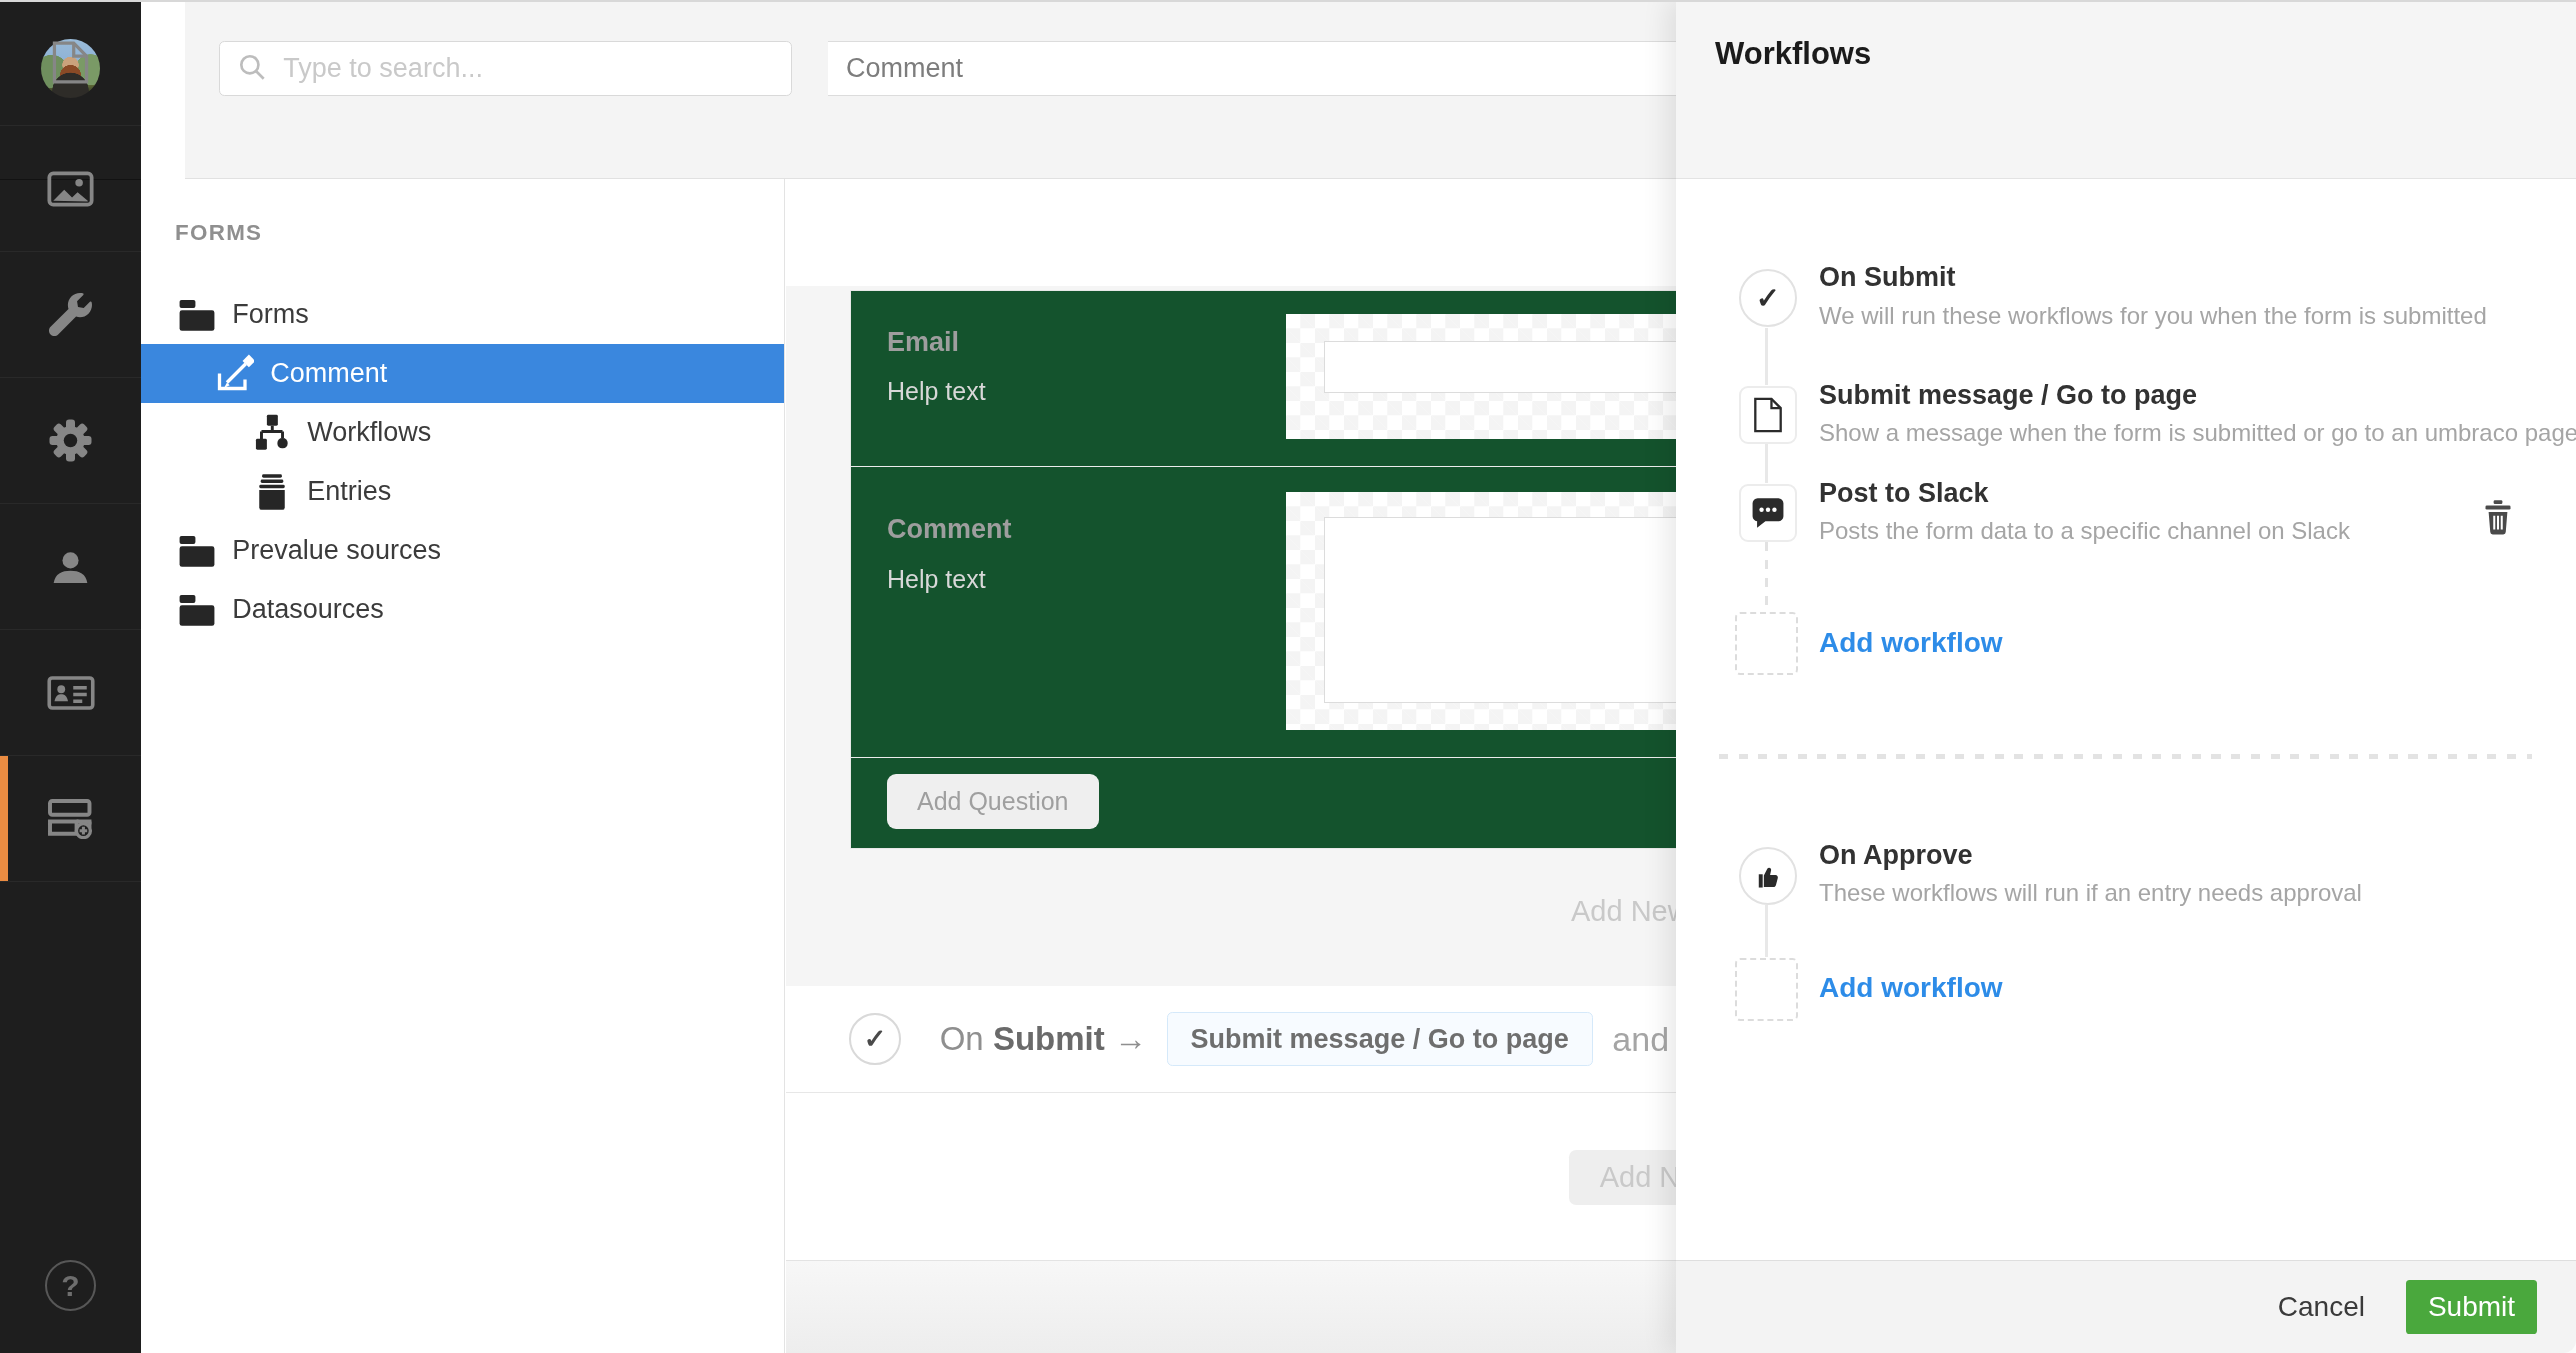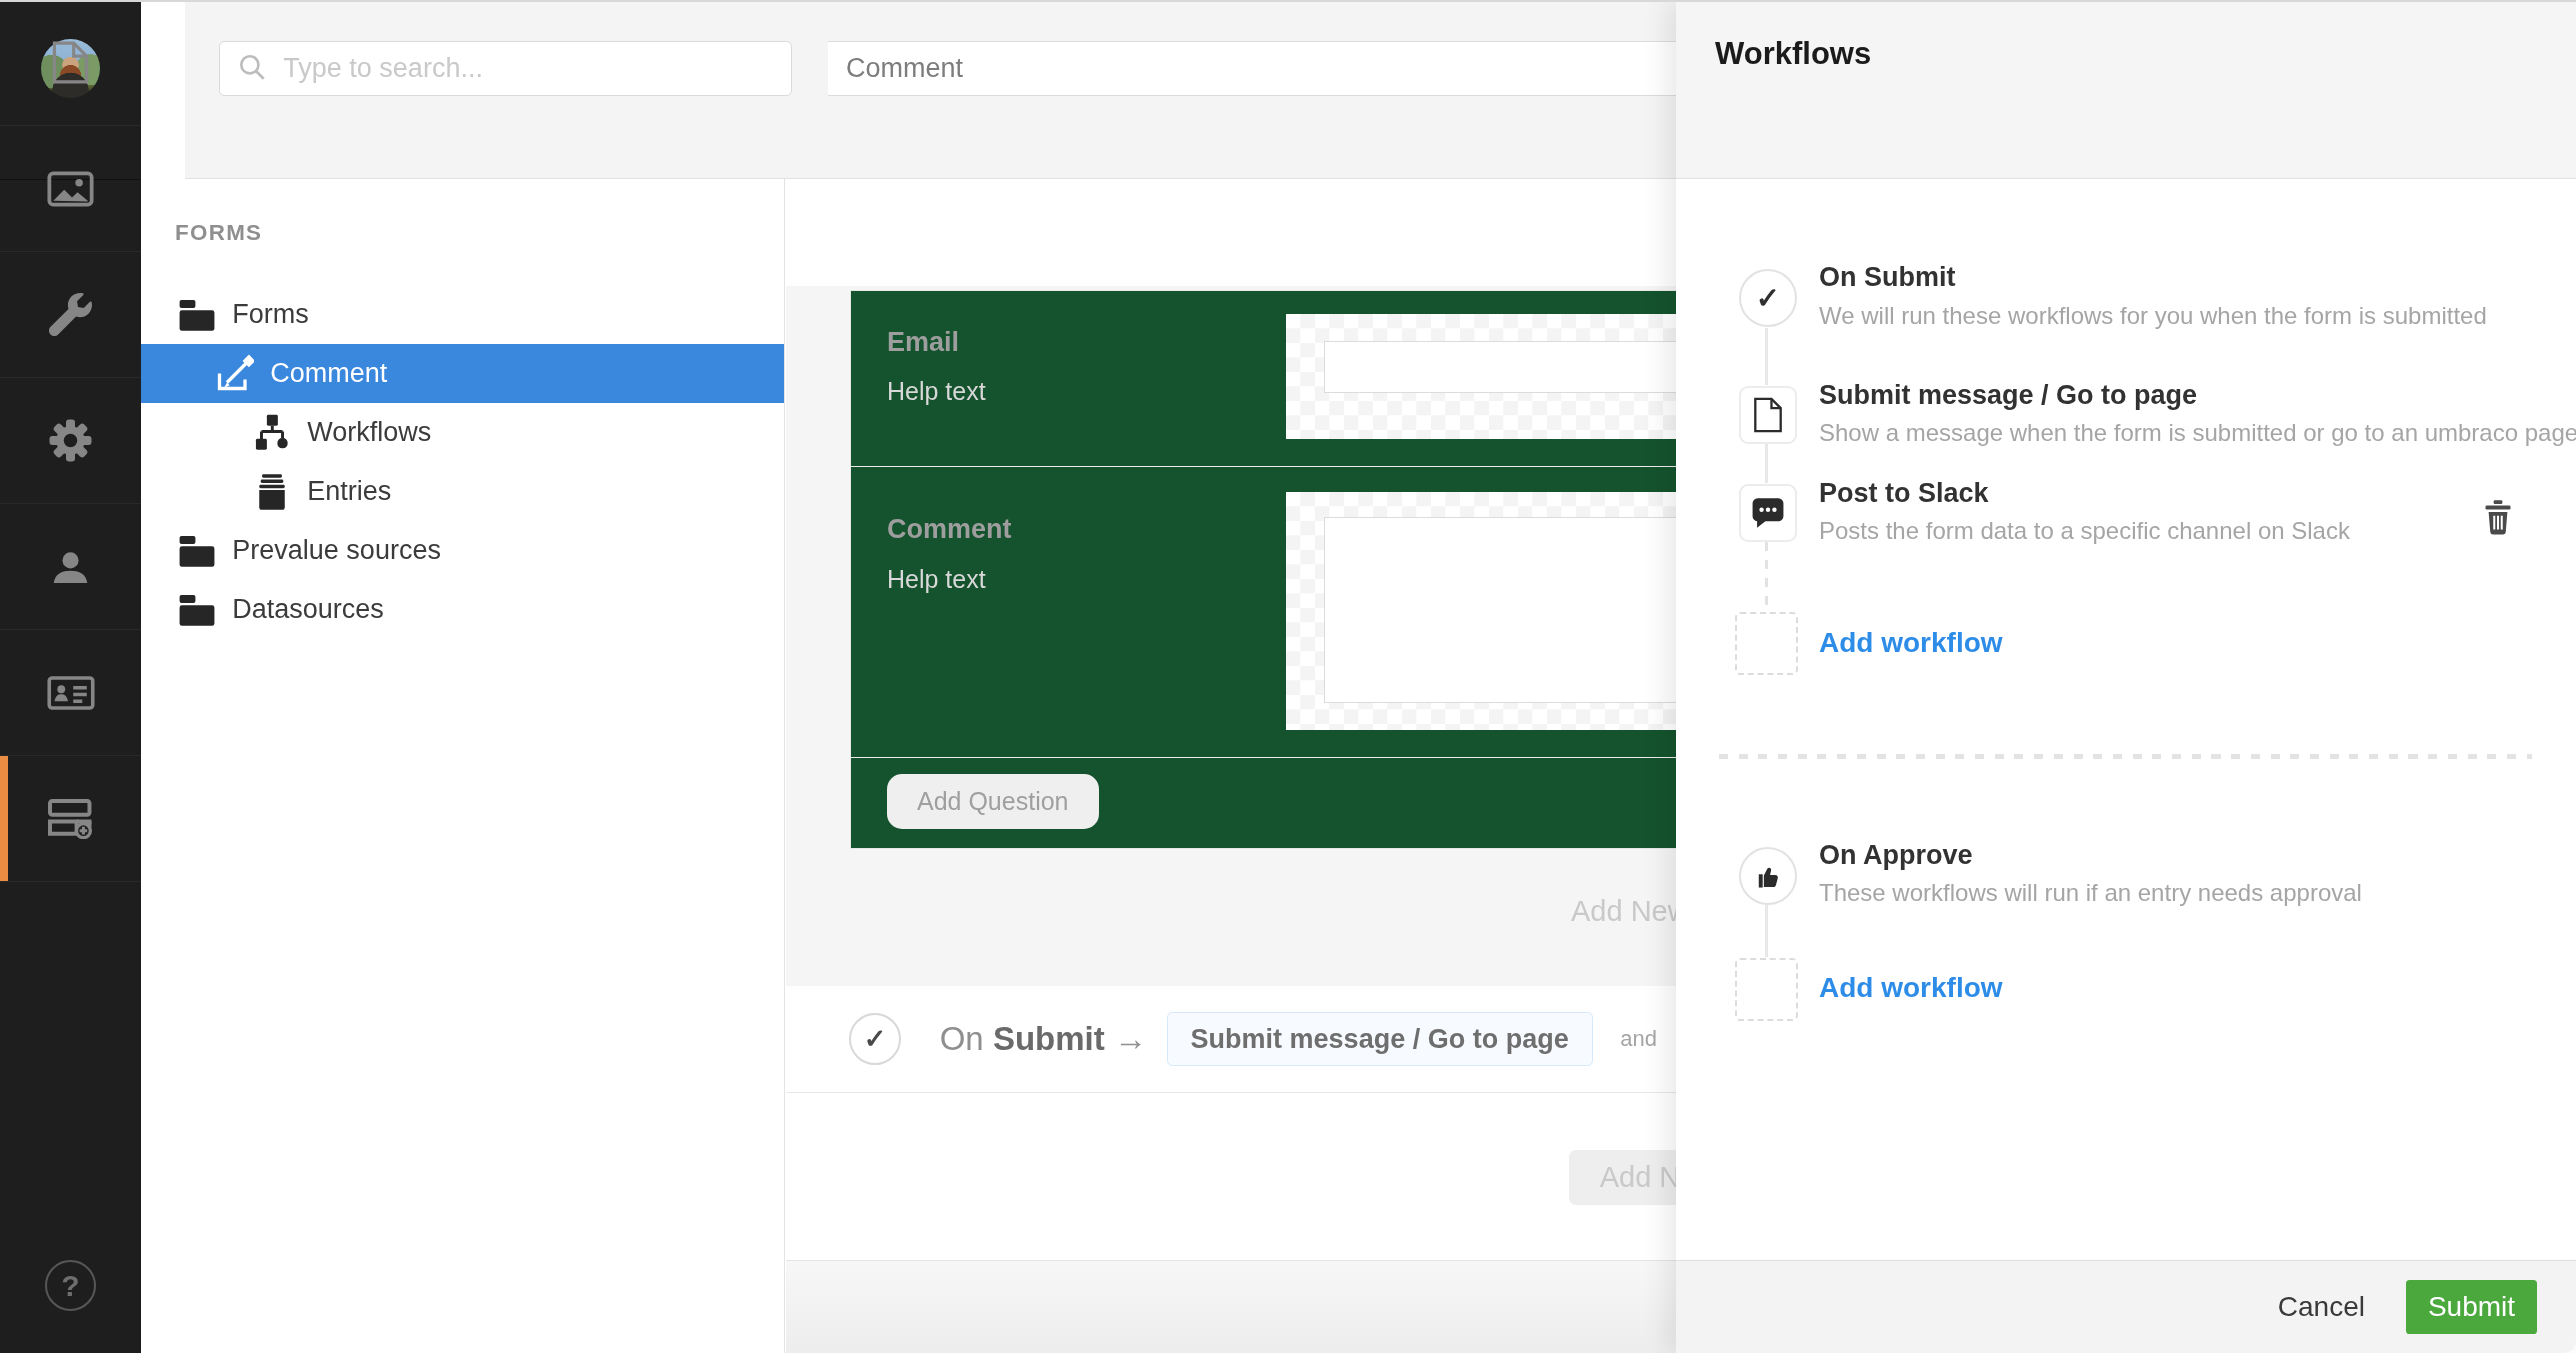--- a/index.html
+++ b/index.html
@@ -59,32 +59,32 @@
   .frow{position:relative;border-bottom:1.8px solid #ececec;}
   .frow:last-child{border-bottom:none;}
   .flabel{position:absolute;left:36px;font-size:27px;font-weight:600;color:#9e9e9e;}
   .fhelp{position:absolute;left:36px;font-size:25px;color:#d8d8d8;}
   .checker{position:absolute;left:435px;width:582px;background-color:#fff;
     background-image:
       linear-gradient(45deg,#f4f4f4 25%,transparent 25%,transparent 75%,#f4f4f4 75%),
       linear-gradient(45deg,#f4f4f4 25%,transparent 25%,transparent 75%,#f4f4f4 75%);
     background-size:29px 29px;background-position:0 0,14.3px 14.3px;}
   .previn{position:absolute;left:38px;top:27px;width:517px;background:#fff;border:1.8px solid #dcdcdc;box-sizing:border-box;}
-  .addq{position:absolute;left:36px;top:16px;height:55px;padding:0 30px;background:#efefef;border-radius:15px;
+  .addq{position:absolute;left:36px;top:16px;height:55px;padding:0 30px;background:#efefef;border-radius:9px;
     display:flex;align-items:center;font-size:25px;color:#9f9f9f;cursor:pointer;}
   .addnew-text{position:absolute;left:785px;top:895px;font-size:29px;color:#c9c9c9;white-space:nowrap;}
   .submitbar{position:absolute;left:0;top:986px;width:1119px;height:107px;background:#fff;
     border-bottom:1.8px solid #e7e7e7;display:flex;align-items:center;padding-left:63px;gap:19.7px;box-sizing:border-box;}
   .okcirc{width:48px;height:48px;border:2.7px solid #d9d9d9;border-radius:50%;flex:none;
     display:flex;align-items:center;justify-content:center;font-size:27px;font-weight:bold;color:#4a4a4a;}
   .sb-text{font-size:33px;color:#8f8f8f;white-space:nowrap;margin-left:19px;}
   .sb-strong{font-weight:bold;color:#6a6a6a;}
   .chip{height:52px;padding:0 23px;background:#f7fbff;border:1.8px solid #d5e9fa;border-radius:5.4px;
     display:flex;align-items:center;font-size:27px;font-weight:600;color:#6e6e6e;white-space:nowrap;cursor:pointer;}
-  .andtxt{font-size:22px;color:#a5a5a5;margin-left:8px;}
+  .andtxt{font-size:34px;color:#a5a5a5;}
   .addnew-btn{position:absolute;left:783px;top:1150px;width:179px;height:55px;background:#eeeeee;border-radius:7.2px;
     display:flex;align-items:center;justify-content:center;font-size:29px;color:#c9c9c9;cursor:pointer;white-space:nowrap;}
   .main-foot{position:absolute;left:0;top:1260px;width:891px;height:93px;
     background:linear-gradient(#f7f7f7,#ededed);border-top:1.8px solid #e3e3e3;box-sizing:border-box;}
 
   
   .overlay{position:absolute;left:1676px;top:0;width:900px;height:1353px;background:#fff;z-index:40;
     box-shadow:-9px 0 27px rgba(0,0,0,.09);border-radius:0 0 12.5px 0;}
   .ov-head{position:absolute;left:0;top:0;width:100%;height:179px;background:#f5f5f5;
     border-bottom:1.8px solid #e3e3e3;box-sizing:border-box;}

